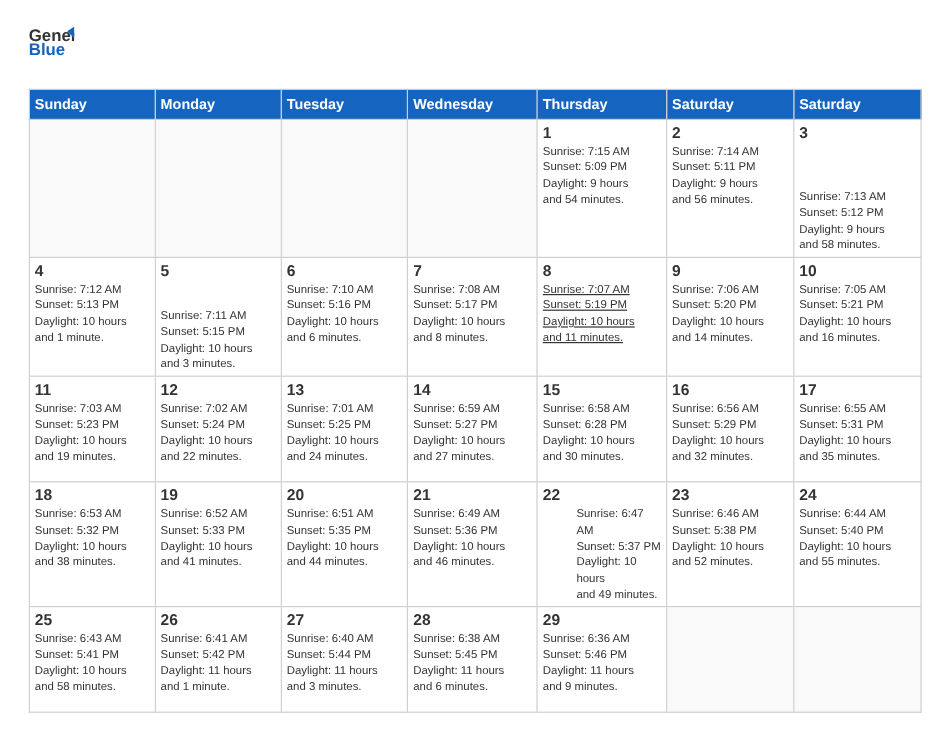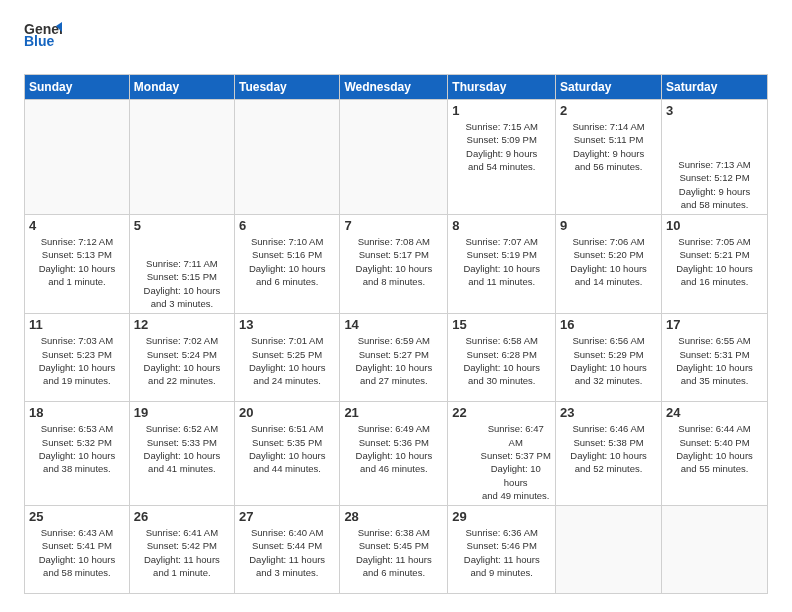--- a/index.html
+++ b/index.html
@@ -12,21 +12,21 @@
     .month-title { font-size: 36px; font-weight: bold; color: #333; }
     .location { font-size: 15px; color: #555; }
     
     .calendar { width: 100%; border-collapse: collapse; margin: 0 12px; width: calc(100% - 24px); margin-left: 12px; }
     
     .day-header { background: #1565c0; color: #fff; font-size: 12px; font-weight: bold; padding: 5px 4px; text-align: left; border: 1px solid #ccc; }
     
     .day-cell { vertical-align: top; border: 1px solid #d0d0d0; padding: 3px 4px; width: 113px; height: 88px; font-size: 10px; color: #333; background: #fff; }
     .day-cell.empty { background: #f9f9f9; }
     .day-num { font-size: 13px; font-weight: bold; margin-bottom: 2px; }
-    .day-info { font-size: 9.5px; line-height: 1.4; color: #333; text-align: center; }
+    .day-info { font-size: 9.5px; line-height: 1.4; color: #333; }
     
     table { border-collapse: collapse; }
     .calendar-wrap { padding: 16px 12px 8px 12px; }
   </style>
 </head>
 <body>
 
 <div class="header">
   <div class="logo">
     <svg width="38" height="30" viewBox="0 0 38 30">
@@ -106,21 +106,21 @@
           </td>
           <td class="day-cell">
             <div class="day-num">7</div>
             <div class="day-info" style="white-space: pre-line;">Sunrise: 7:08 AM
 Sunset: 5:17 PM
 Daylight: 10 hours
 and 8 minutes.</div>
           </td>
           <td class="day-cell">
             <div class="day-num">8</div>
-            <div class="day-info" style="white-space: pre-line;">Sunrise: 7:07 AM
+            <div class="day-info" style="white-space: pre-line; text-decoration: underline;">Sunrise: 7:07 AM
 Sunset: 5:19 PM
 Daylight: 10 hours
 and 11 minutes.</div>
           </td>
           <td class="day-cell">
             <div class="day-num">9</div>
             <div class="day-info" style="white-space: pre-line;">Sunrise: 7:06 AM
 Sunset: 5:20 PM
 Daylight: 10 hours
 and 14 minutes.</div>

